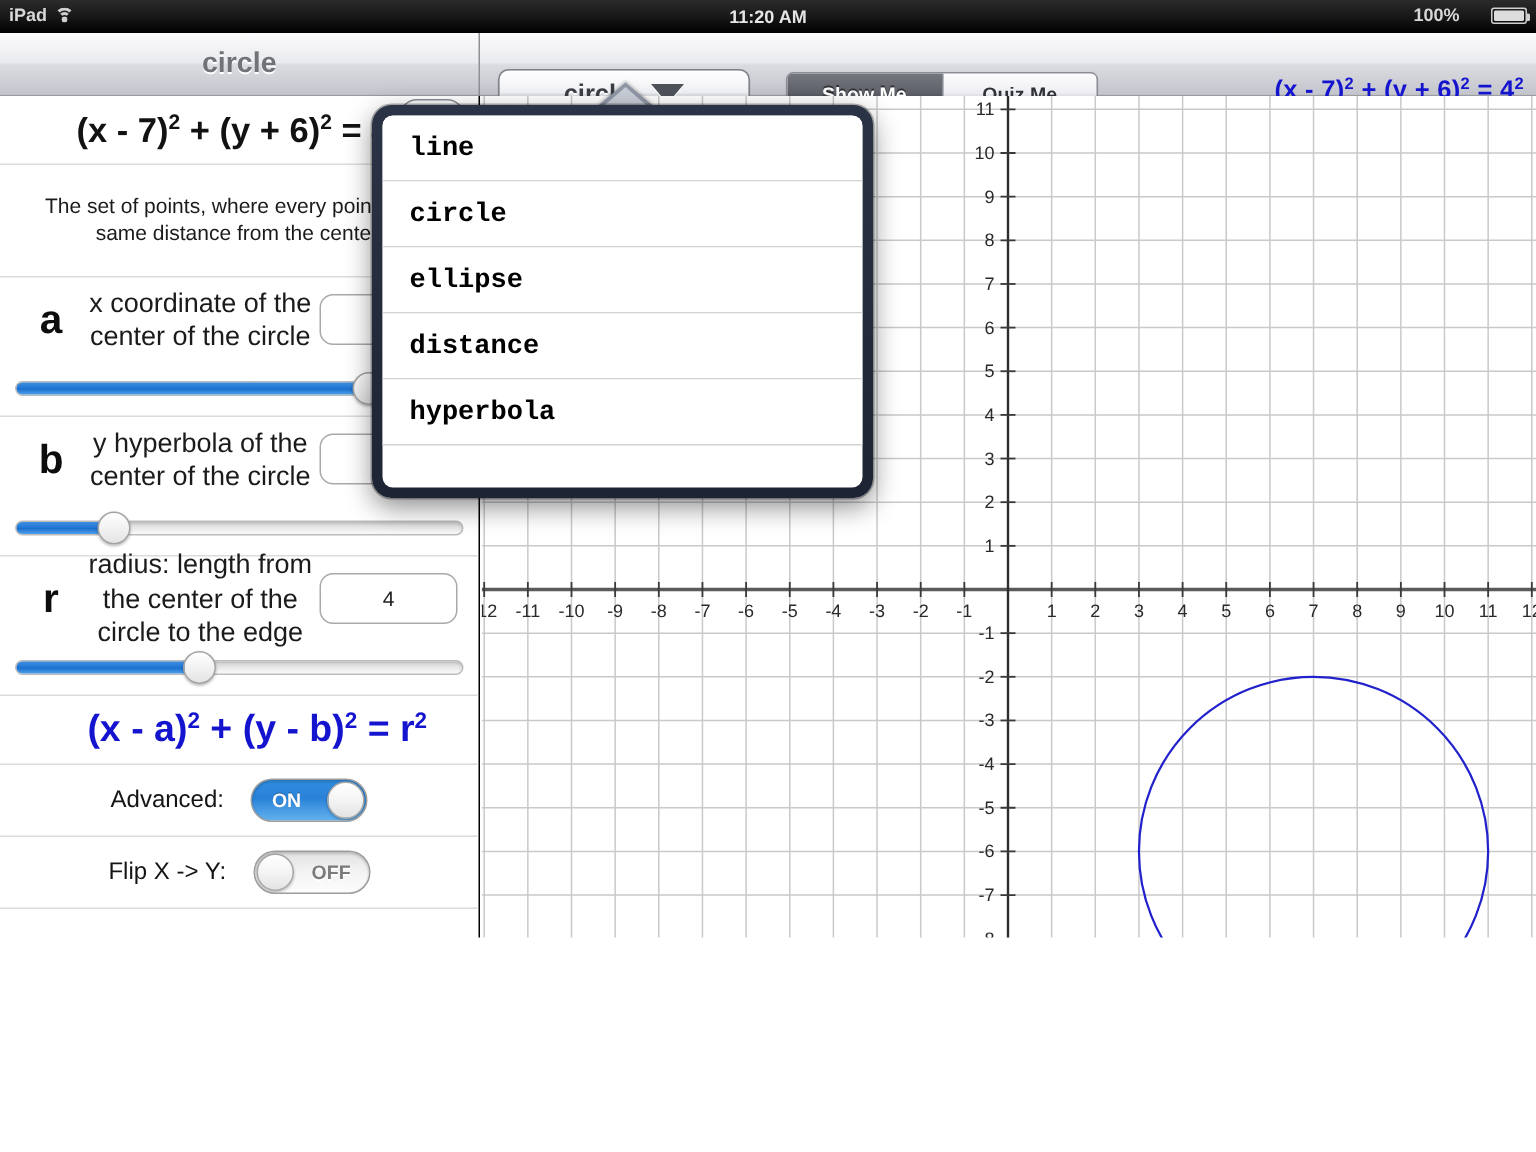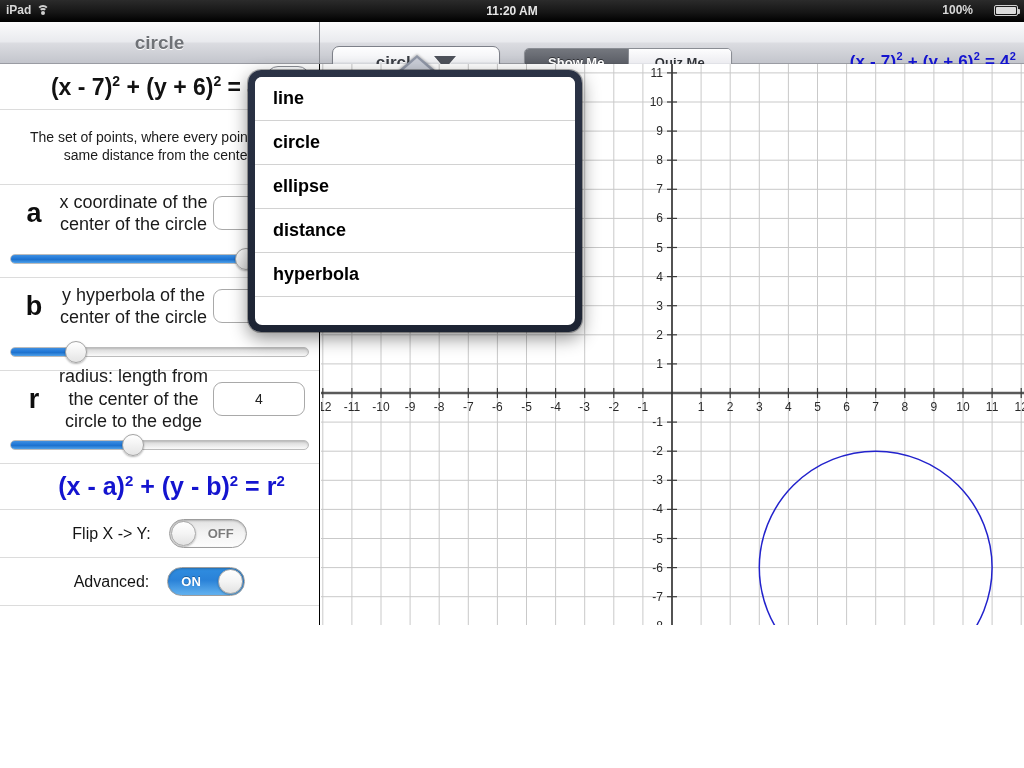--- a/index.html
+++ b/index.html
@@ -139,21 +139,21 @@
   .switch.off .thumb { left: 1px; }
   .switch.on .thumb  { right: 1px; }
 
   .row-empty { height: 52px; }
 
   
   .graph { position: absolute; left: 321px; top: 64px; width: 703px; height: 704px; background: #fff; overflow: hidden; }
   .graph svg { display: block; }
 
   
-  .popover-layer { position: absolute; left: 0; top: 0; width: 1024px; height: 768px; pointer-events: none; }
+  .popover-layer { position: absolute; left: 0; top: 0; width: 1024px; height: 768px; pointer-events: none; font-family: Liberation Mono, monospace; }
   .pop-arrow {
     position: absolute; left: 398px; top: 55px; width: 0; height: 0;
     border-left: 19px solid transparent; border-right: 19px solid transparent;
     border-bottom: 16px solid #8f96a6;
     filter: drop-shadow(0 -1px 1px rgba(0,0,0,.25));
   }
   .pop-arrow:after {
     content: ""; position: absolute; left: -16px; top: 3px;
     border-left: 16px solid transparent; border-right: 16px solid transparent;
     border-bottom: 14px solid #c9cdd7;
@@ -277,32 +277,32 @@
       </div>
     </div>
 
     <div class="row row-formula">
       <div class="formula">
         <span>(x - a)</span><sup>2</sup><span> + (y - b)</span><sup>2</sup><span> = r</span><sup>2</sup>
       </div>
     </div>
 
     <div class="row row-toggle">
+      <span class="toggle-label">Advanced:</span>
+      <span class="switch on">
+        <span class="txt">ON</span>
+        <span class="thumb"></span>
+      </span>
+    </div>
+
+    <div class="row row-toggle">
       <span class="toggle-label">Flip X -&gt; Y:</span>
       <span class="switch off">
         <span class="thumb"></span>
         <span class="txt">OFF</span>
-      </span>
-    </div>
-
-    <div class="row row-toggle">
-      <span class="toggle-label">Advanced:</span>
-      <span class="switch on">
-        <span class="txt">ON</span>
-        <span class="thumb"></span>
       </span>
     </div>
 
     <div class="row row-empty"></div>
     <div class="row row-empty"></div>
     <div class="row row-empty"></div>
   </div>
 
   <div class="graph">
     <svg id="graph-svg" width="703" height="704">

